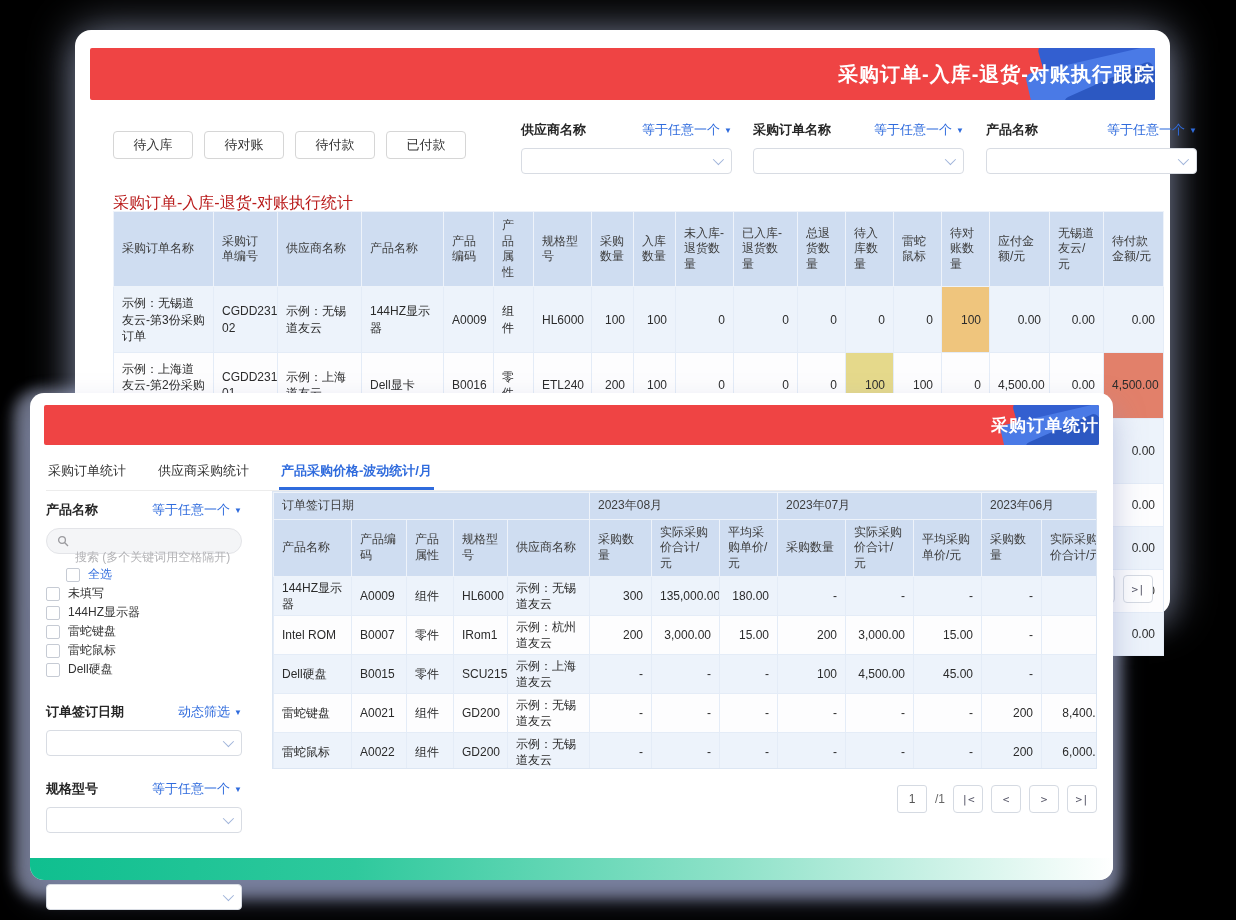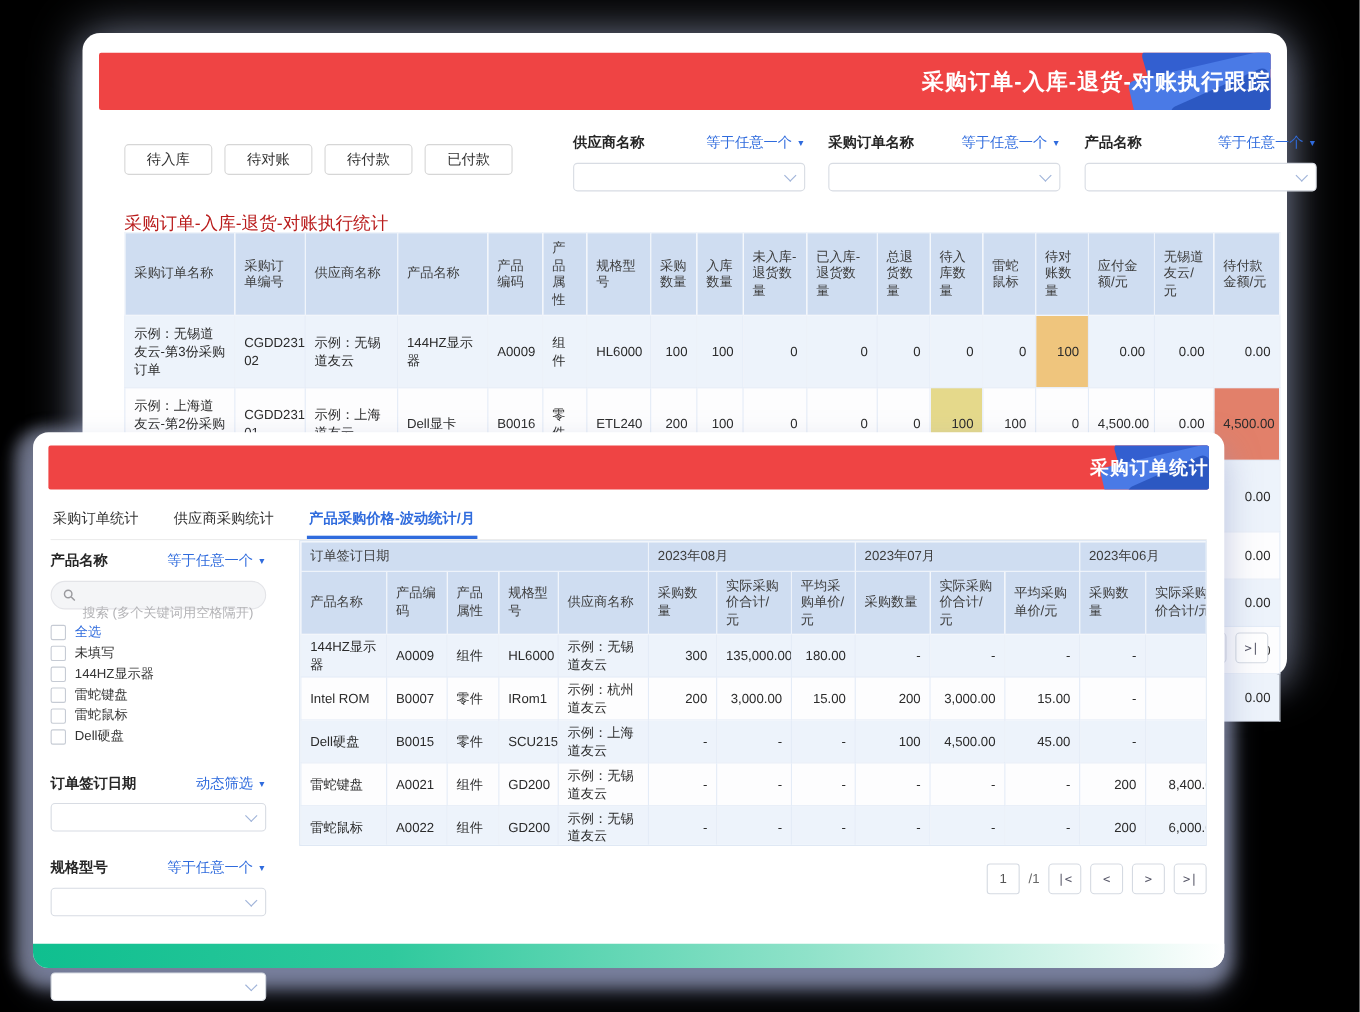--- a/index.html
+++ b/index.html
@@ -100,21 +100,21 @@
   .sb .f-row{margin-top:10px;}
   .sb .f-label{font-size:13px;}
   .search{
     margin-top:9px;height:24px;border:1px solid #e3e4e8;border-radius:13px;background:#f4f5f7;
     display:flex;align-items:center;padding:0 10px;gap:6px;
   }
   .search .ph{color:#b3b3b6;font-size:12px;white-space:nowrap;overflow:hidden;margin-top:32px;}
   .checks{margin-top:11px;}
   .check-item{display:flex;align-items:center;gap:8px;height:19px;font-size:12px;color:#333;cursor:pointer;}
   .check-item .cb{width:12px;height:12px;border:1px solid #c6cbd4;border-radius:2px;background:#fff;flex:none;}
-  .check-item.link-style{color:#2f6bdd;}
+  .check-item.link-style{color:#2f6bdd;margin-left:20px;}
   .sb-gap{height:14px;}
   .main{flex:1;padding-left:14px;min-width:0;}
   .main-title{font-size:13px;color:#262626;margin:2px 0 10px 0;}
   .stats-table-wrap{border:1px solid #dce6f3;height:276px;overflow:hidden;background:#fff;}
   #stats-table{width:840px;}
   #stats-table thead th{padding:5px 8px;}
   #stats-table tbody td{padding:3px 8px;height:23px;line-height:16px;}
   .stats-pager{margin-top:16px;}
   .green-bar{
     position:absolute;left:0;right:0;bottom:0;height:22px;border-radius:0 0 14px 14px;

